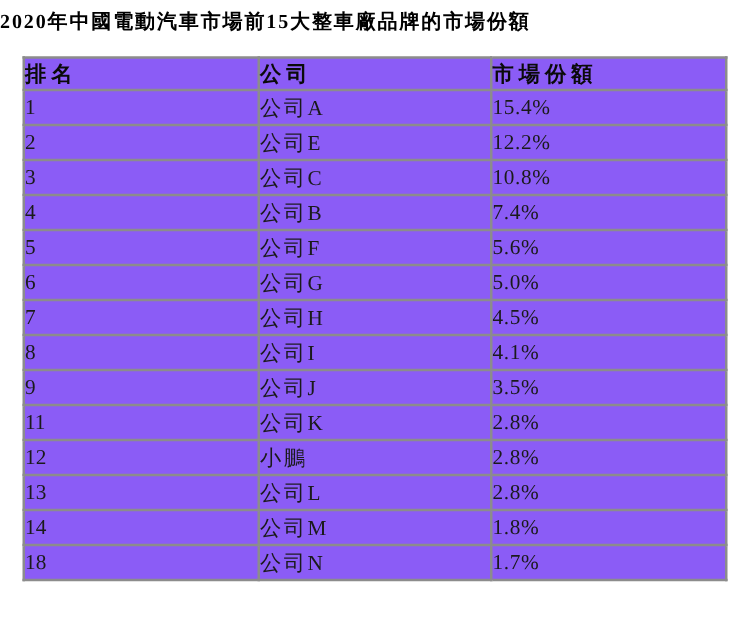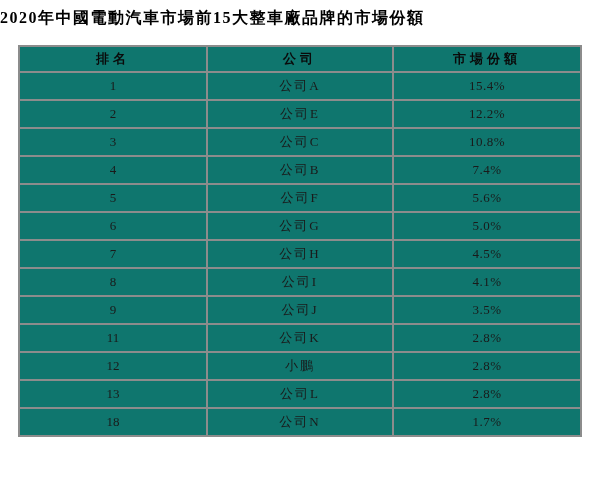--- a/index.html
+++ b/index.html
@@ -34,25 +34,25 @@
     position: absolute;
     left: 18px;
     top: 45px;
     width: 562px;
     border-collapse: collapse;
     table-layout: fixed;
   }
   .market-table th,
   .market-table td {
     border: 2px solid #8c8c8c;
-    text-align: center;
+    text-align: left;
     vertical-align: middle;
-    font-size: 13px;
+    font-size: 17px;
     padding: 0;
-    background: #0f766e;
+    background: #8b5cf6;
   }
   .market-table th {
     height: 24px;
     font-weight: bold;
     letter-spacing: 4px;
     color: #0a0a0a;
   }
   .market-table td {
     height: 26px;
     color: #1a1a1a;
@@ -150,20 +150,25 @@
     <td class="company">小鵬</td>
     <td class="share">2.8%</td>
   </tr>
 
   <tr>
     <td class="rank">13</td>
     <td class="company">公司L</td>
     <td class="share">2.8%</td>
   </tr>
 
+  <tr>
+    <td class="rank">14</td>
+    <td class="company">公司M</td>
+    <td class="share">1.8%</td>
+  </tr>
 
   <tr>
     <td class="rank">18</td>
     <td class="company">公司N</td>
     <td class="share">1.7%</td>
   </tr>
 </tbody>
   </table>
 </div>
 

